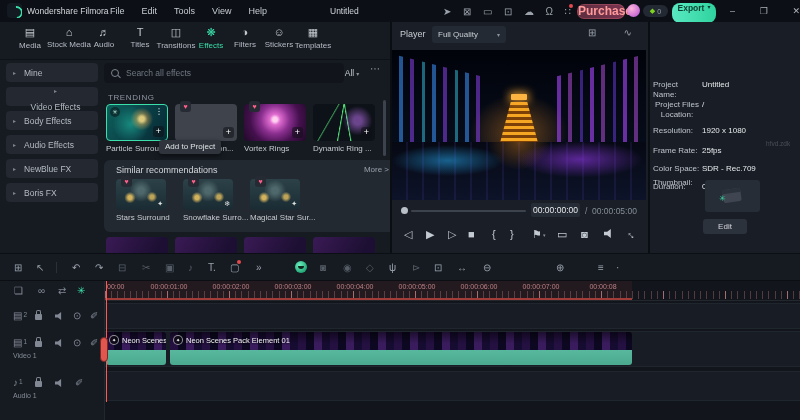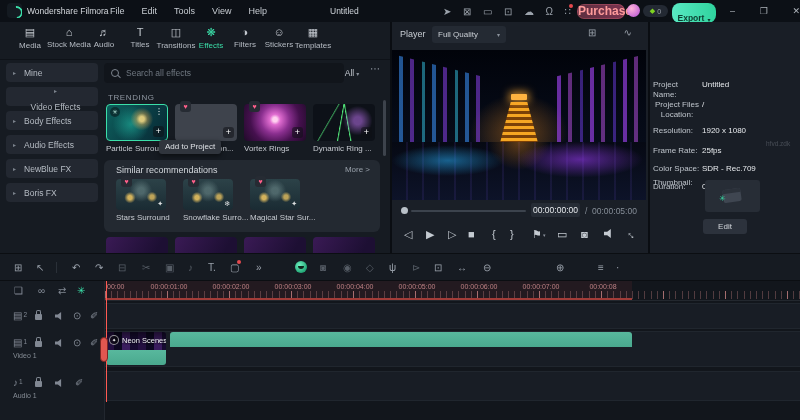--- a/index.html
+++ b/index.html
@@ -25,21 +25,21 @@
   #purchase-btn{position:absolute;left:577px;top:4px;width:46px;height:13px;border-radius:7px;
     background:linear-gradient(90deg,#5d2e3f,#7b3450);border:1px solid rgba(255,120,130,.25);
     font-size:12px;font-weight:bold;color:#ff9b9b;text-align:center;line-height:13px;}
   #avatar{position:absolute;left:627px;top:4px;width:13px;height:13px;border-radius:50%;
     background:radial-gradient(circle at 35% 35%,#ffb3d9,#c96bd6 70%,#8a4bbf);}
   #points-pill{position:absolute;left:643px;top:5px;width:25px;height:12px;border-radius:6px;background:#232933;
     display:flex;align-items:center;justify-content:center;gap:2px;}
   #points-pill .gem{color:#7ed321;font-size:7px;}
   #points-pill .val{color:#9aa1ab;font-size:7px;}
   #export-btn{position:absolute;left:672px;top:3px;width:44px;height:20px;border-radius:8px;
-    background:linear-gradient(90deg,#59e8c2,#2fd39e);display:flex;align-items:flex-end;justify-content:center;gap:3px;}
+    background:linear-gradient(90deg,#59e8c2,#2fd39e);display:flex;align-items:flex-start;justify-content:center;gap:3px;}
   #export-btn .lbl{font-size:8.5px;font-weight:bold;color:#0c3f31;}
   #export-btn .chev{font-size:6px;color:#0c3f31;}
   #win-controls{position:absolute;left:728px;top:0;width:70px;height:22px;display:flex;align-items:center;justify-content:space-between;padding:0 2px;}
   .win-btn{font-size:9px;color:#aeb4bb;}
 
   
   #media-panel{position:absolute;left:0;top:22px;width:390px;height:231px;background:#161b22;overflow:hidden;}
   #media-tabs{position:absolute;left:0;top:0;width:390px;height:37px;border-bottom:1px solid #0e1218;}
   .tab{position:absolute;top:4px;transform:translateX(-50%);display:flex;flex-direction:column;align-items:center;gap:2px;}
   .tab .t-ic{font-size:11px;color:#c2c7ce;}
@@ -86,21 +86,21 @@
     #0d1118 !important;}
   .art-soldier{background:
     radial-gradient(circle at 50% 38%, rgba(120,150,150,.5) 0 10%, transparent 35%),
     radial-gradient(circle at 28% 60%, rgba(255,210,100,.8) 0 5%, transparent 14%),
     radial-gradient(circle at 72% 58%, rgba(255,210,100,.7) 0 5%, transparent 13%),
     linear-gradient(180deg,#2c4248,#1a2b33) !important;}
   .art-purple{background:linear-gradient(120deg,#3a1a55,#1d0f33 70%) !important;}
   #tooltip{position:absolute;left:159px;top:118px;height:14px;padding:0 6px;background:#30353d;border-radius:3px;
     box-shadow:0 2px 5px rgba(0,0,0,.5);font-size:8px;color:#dde0e4;line-height:14px;z-index:50;white-space:nowrap;}
   #card2-label-fragment{position:absolute;left:218px;top:122px;font-size:8px;color:#c6cad0;z-index:40;}
-  #similar-box{position:absolute;left:104px;top:138px;width:276px;height:72px;background:#232931;border-radius:6px;}
+  #similar-box{position:absolute;left:104px;top:138px;width:276px;height:72px;background:#232931;border-radius:6px;padding-left:19px;}
   #similar-title{position:absolute;left:12px;top:5px;font-size:9px;color:#d3d7dc;}
   #similar-more{position:absolute;right:10px;top:5px;font-size:8px;color:#98a0aa;}
   .sim-card{position:absolute;top:19px;width:50px;}
   .sim-thumb{position:relative;width:50px;height:31px;border-radius:4px;}
   .sim-label{margin-top:3px;font-size:8px;color:#c6cad0;white-space:nowrap;overflow:hidden;width:66px;}
   #fx-scrollbar{position:absolute;left:383px;top:78px;width:3px;height:56px;border-radius:2px;background:#3d434c;}
 
   
   #player-panel{position:absolute;left:392px;top:22px;width:256px;height:231px;background:#1a1f27;}
   #player-label{position:absolute;left:400px;top:29px;font-size:9px;color:#c8cdd3;}
@@ -520,19 +520,25 @@
       <div class="clip" style="left: 106px; top: 332px; width: 60px; height: 33px;">
         <div class="clip-thumb">
           <div class="clip-name">
             <span class="clip-ic">✦</span>
             <span class="txt">Neon Scenes...</span>
           </div>
         </div>
         <div class="clip-audio"></div>
       </div>
       <div class="clip" style="left: 170px; top: 332px; width: 462px; height: 33px;">
+        <div class="clip-thumb">
+          <div class="clip-name">
+            <span class="clip-ic">✦</span>
+            <span class="txt">Neon Scenes Pack Element 01</span>
+          </div>
+        </div>
         <div class="clip-audio"></div>
       </div>
     </div>
   <div id="playhead-line"></div>
   <div id="playhead-grip"></div>
 
 </div>
 
 </body></html>

